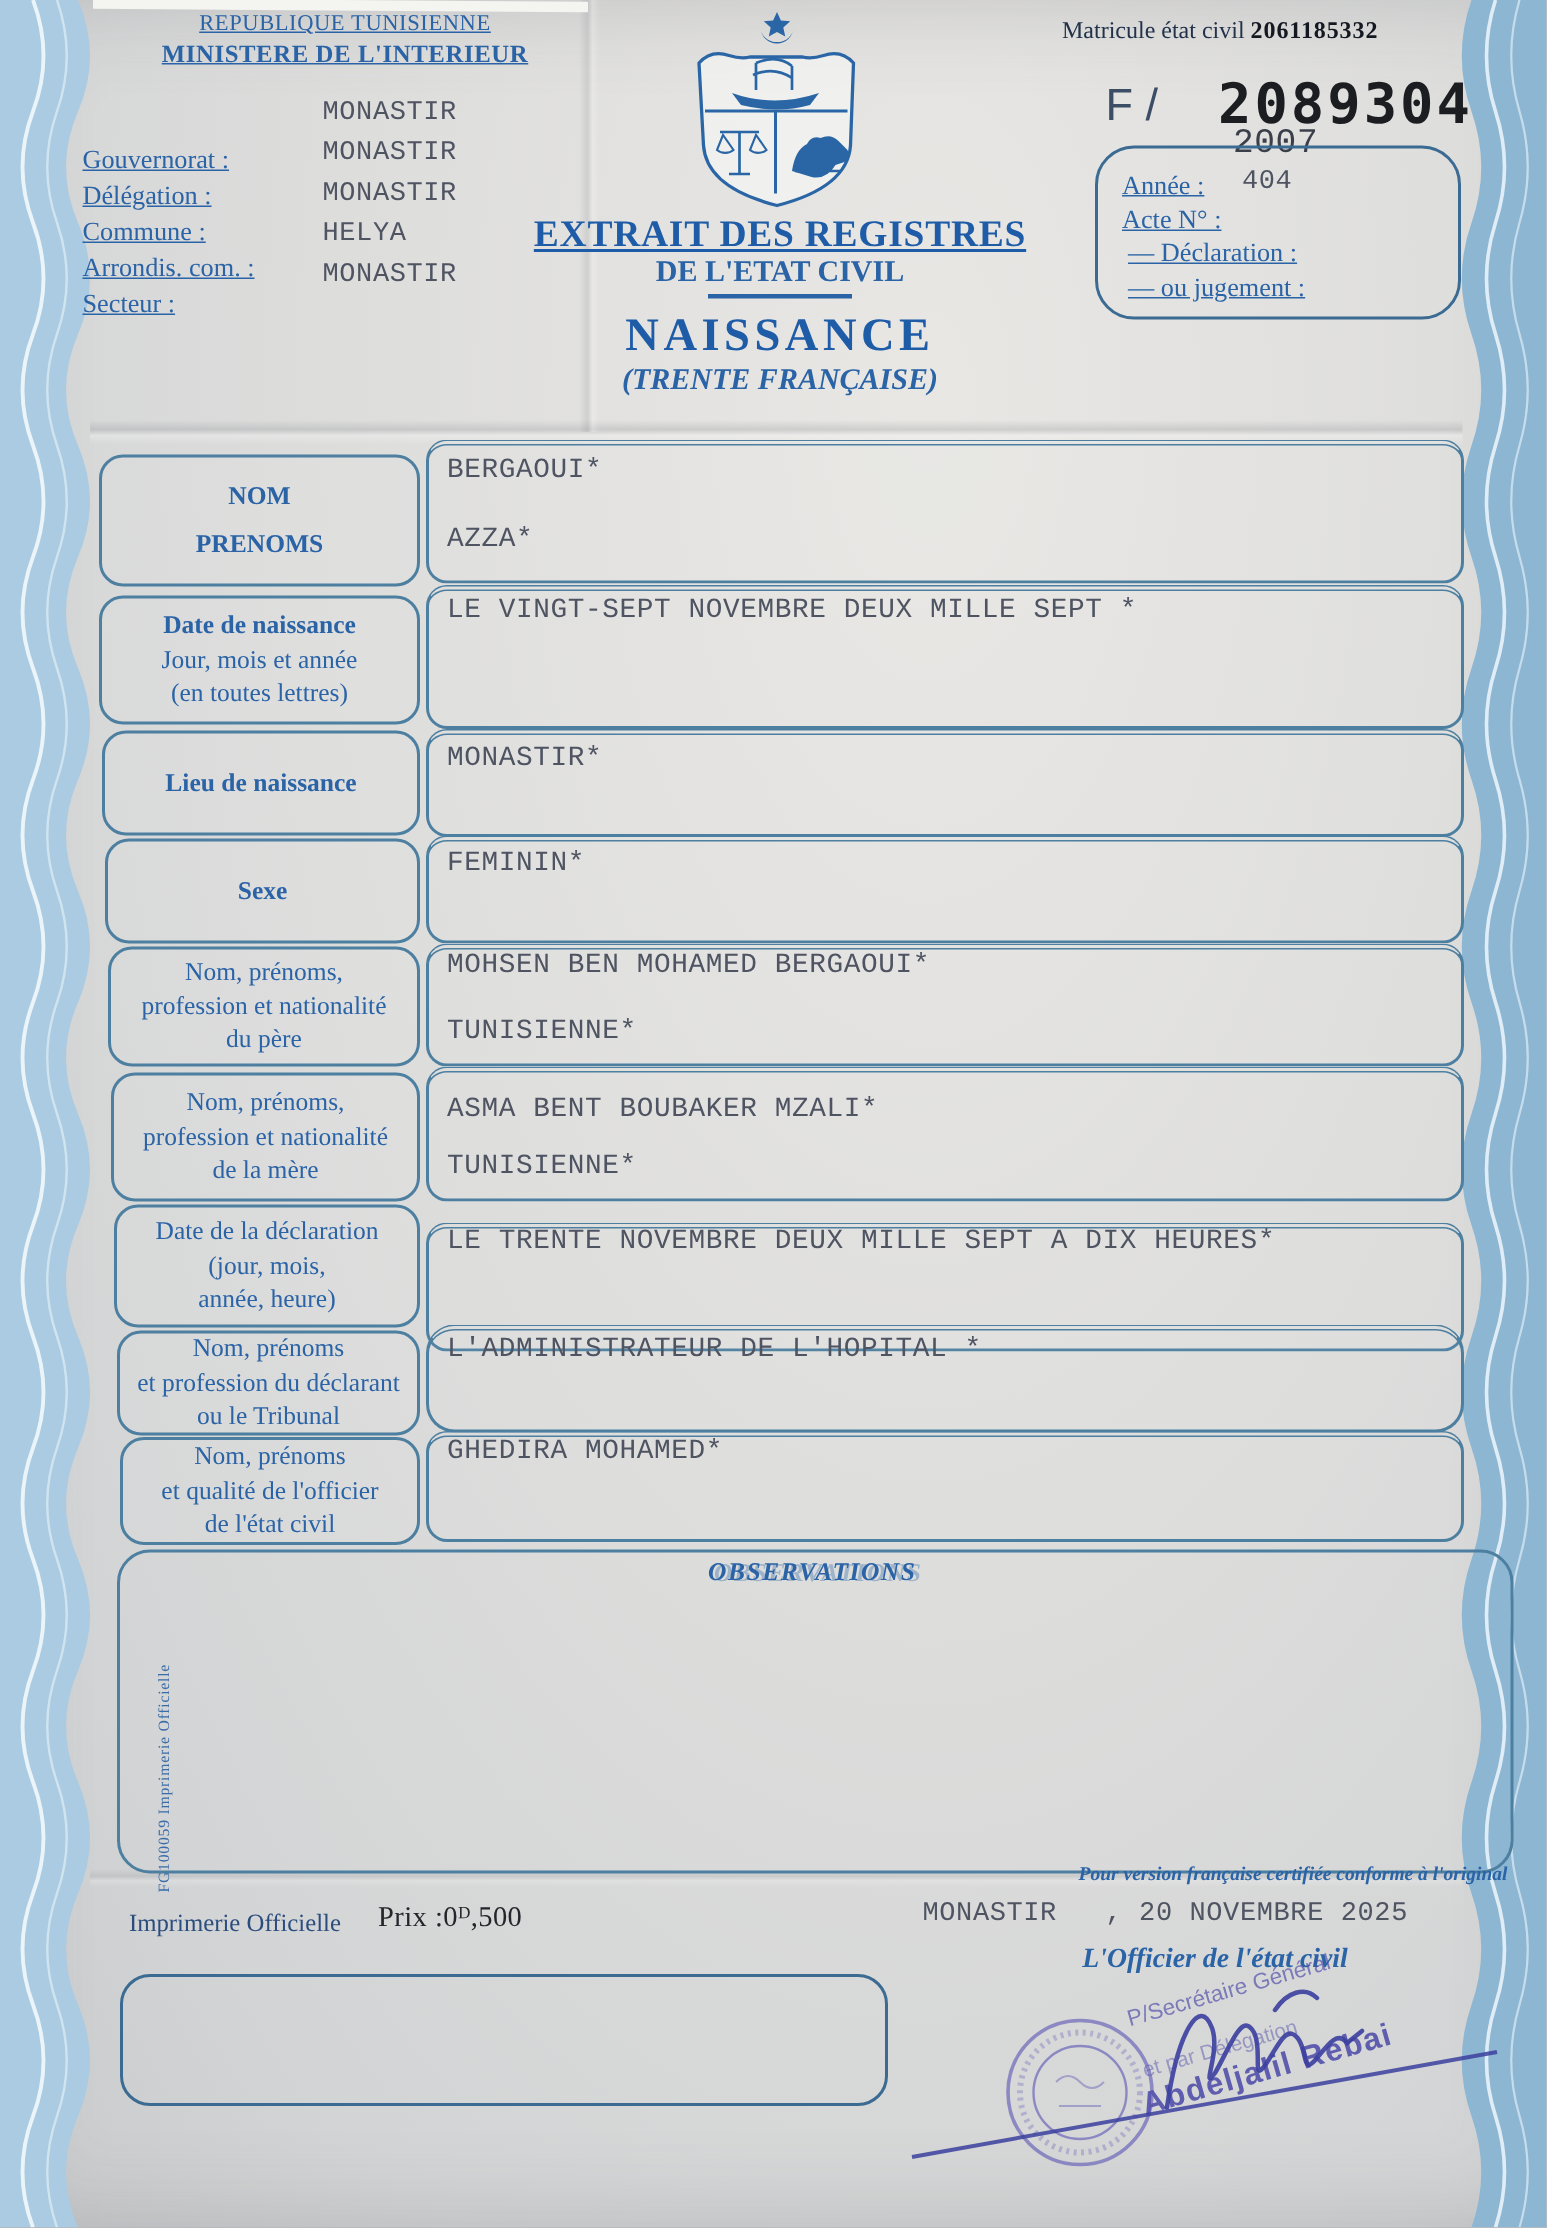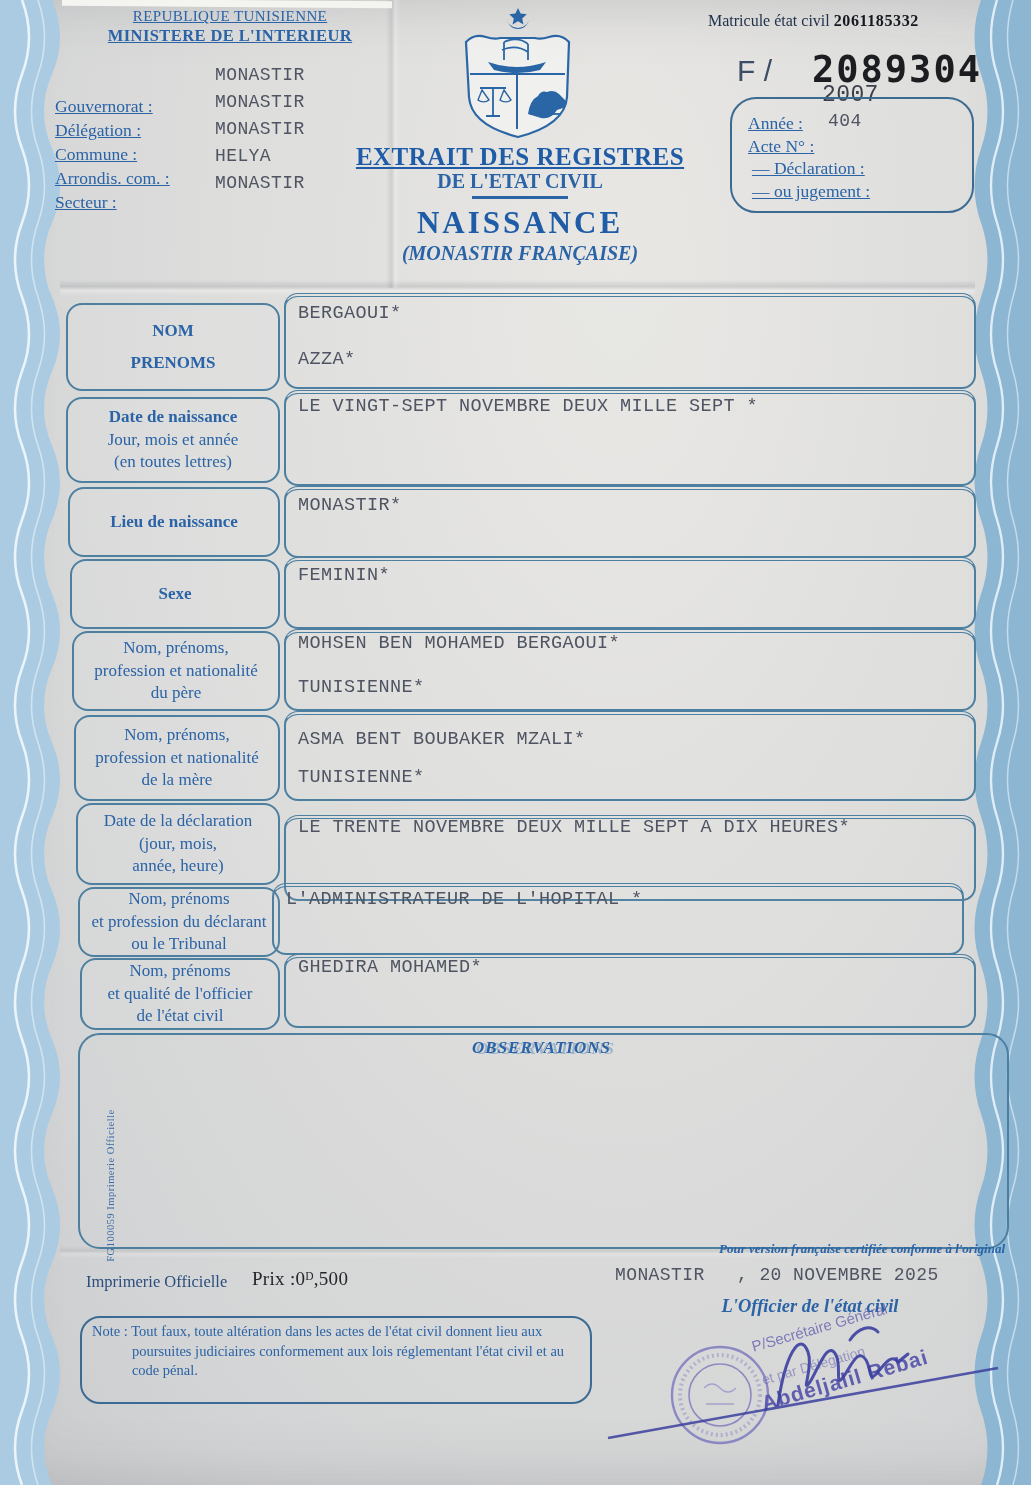--- a/index.html
+++ b/index.html
@@ -98,21 +98,21 @@
   <div class="abs blue" style="left:748px;top:113px;font-size:17.5px;">Année :</div>
   <div class="abs typed" style="left:828px;top:111px;font-size:18px;">404</div>
   <div class="abs blue" style="left:748px;top:136px;font-size:17.5px;">Acte N° :</div>
   <div class="abs blue" style="left:752px;top:158px;font-size:17.5px;">— Déclaration :</div>
   <div class="abs blue" style="left:752px;top:181px;font-size:17.5px;">— ou jugement :</div>
 
   <div class="abs blue serifb" style="left:300px;top:143px;width:440px;text-align:center;font-size:25px;letter-spacing:.5px;color:#1f5ca8;">EXTRAIT DES REGISTRES</div>
   <div class="abs serifb" style="left:300px;top:170px;width:440px;text-align:center;font-size:20px;color:#2a63a6;">DE L'ETAT CIVIL</div>
   <div class="abs" style="left:472px;top:196px;width:96px;height:2.5px;background:#2a63a6;"></div>
   <div class="abs serifb" style="left:300px;top:205px;width:440px;text-align:center;font-size:31px;letter-spacing:3px;color:#1f5ca8;">NAISSANCE</div>
-  <div class="abs serifb" style="left:300px;top:242px;width:440px;text-align:center;font-size:20px;font-style:italic;color:#2a63a6;">(MONASTIR FRANÇAISE)</div>
+  <div class="abs serifb" style="left:300px;top:242px;width:440px;text-align:center;font-size:20px;font-style:italic;color:#2a63a6;">(TRENTE FRANÇAISE)</div>
 
   <div class="abs lblbox serifb preline" style="left:66px;top:303px;width:210px;height:84px;line-height:1.9;">NOM
 PRENOMS</div>
   <div class="abs vbox" style="left:284px;top:293px;width:688px;height:90px;">
     <div class="vtext typed" style="top:6px;">BERGAOUI*</div>
     <div class="vtext typed" style="top:52px;">AZZA*</div>
   </div>
 
   <div class="abs vbox" style="left:284px;top:390px;width:688px;height:90px;">
     <div class="vtext typed" style="top:2px;">LE VINGT-SEPT NOVEMBRE  DEUX MILLE SEPT *</div>
@@ -152,21 +152,21 @@
   <div class="abs lblbox preline" style="left:76px;top:803px;width:200px;height:78px;">Date de la déclaration
 (jour, mois,
 année, heure)</div>
   <div class="abs vbox" style="left:284px;top:799px;width:688px;height:80px;margin-top:16px;">
     <div class="vtext typed" style="top:-2px;">LE TRENTE NOVEMBRE  DEUX MILLE SEPT  A DIX HEURES*</div>
   </div>
 
   <div class="abs lblbox preline" style="left:78px;top:887px;width:198px;height:66px;">Nom, prénoms
 et profession du déclarant
 ou le Tribunal</div>
-  <div class="abs vbox" style="left:272px;top:883px;width:688px;height:66px;">
+  <div class="abs vbox" style="left:284px;top:883px;width:688px;height:66px;border-radius:19px;">
     <div class="vtext typed" style="top:2px;">L'ADMINISTRATEUR  DE L'HOPITAL        *</div>
   </div>
 
   <div class="abs lblbox preline" style="left:80px;top:958px;width:196px;height:68px;">Nom, prénoms
 et qualité de l'officier
 de l'état civil</div>
   <div class="abs vbox" style="left:284px;top:954px;width:688px;height:68px;">
     <div class="vtext typed" style="top:-1px;">GHEDIRA   MOHAMED*</div>
   </div>
 
@@ -179,23 +179,20 @@
   <div class="abs" style="left:252px;top:1268px;font-size:19px;color:#23262b;letter-spacing:.3px;">Prix :0ᴰ,500</div>
 
   <div class="abs serifb" style="left:600px;top:1241px;width:405px;text-align:right;font-style:italic;font-size:13px;color:#2a63a6;">Pour version française certifiée conforme à l'original</div>
   <div class="abs" style="left:615px;top:1264px;font-size:17.5px;">
     <span class="typed" style="font-size:18px;">MONASTIR</span>
     <span class="typed" style="font-size:18px;margin-left:28px;">, 20   NOVEMBRE 2025</span>
   </div>
   <div class="abs serifb" style="left:640px;top:1296px;width:340px;text-align:center;font-style:italic;font-size:18.5px;color:#2a63a6;">L'Officier de l'état civil</div>
 
   <div class="abs" style="left:80px;top:1316px;width:508px;height:84px;border:2.2px solid #3b6b92;border-radius:20px;"></div>
-  <div class="abs prewrap" style="left:92px;top:1322px;width:488px;font-size:14.5px;line-height:1.35;color:#2a63a6;">Note : Tout faux, toute altération dans les actes de l'état civil donnent lieu aux
-           poursuites judiciaires conformement aux lois réglementant l'état civil et au
-           code pénal.</div>
 
   <div class="abs stamp-text" style="left:752px;top:1338px;font-size:15px;opacity:.65;">P/Secrétaire Général</div>
   <div class="abs stamp-text" style="left:762px;top:1372px;font-size:14px;opacity:.45;">et par Délégation</div>
   <div class="abs stamp-text serifb" style="left:762px;top:1392px;font-size:21px;letter-spacing:1px;opacity:.85;">Abdeljalil Rebai</div>
 
   <svg class="abs" style="left:600px;top:1310px;" width="430" height="175" viewBox="0 0 430 175">
 
     <g stroke="#5a55b5" fill="none" opacity=".6">
       <circle cx="120" cy="85" r="48" stroke-width="2.4"></circle>
       <circle cx="120" cy="85" r="31" stroke-width="1.6"></circle>

